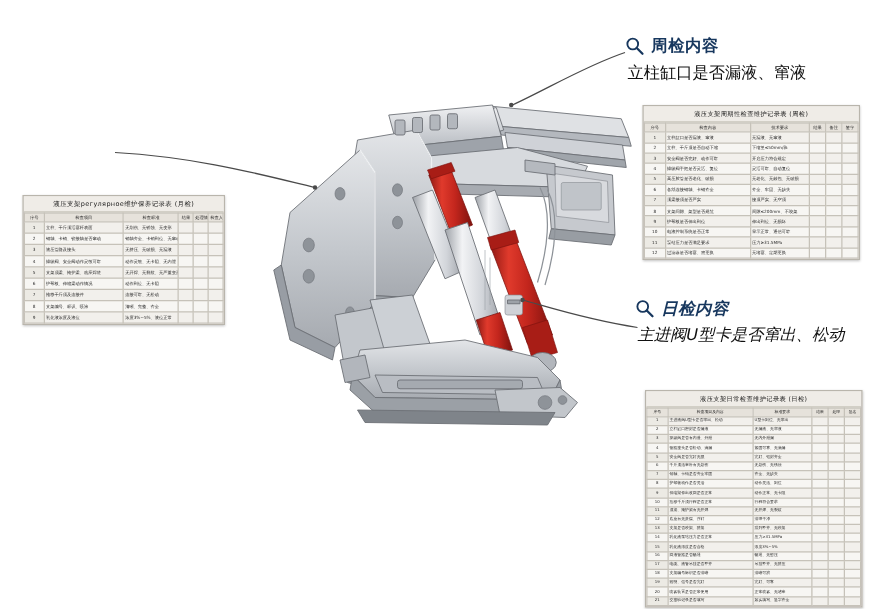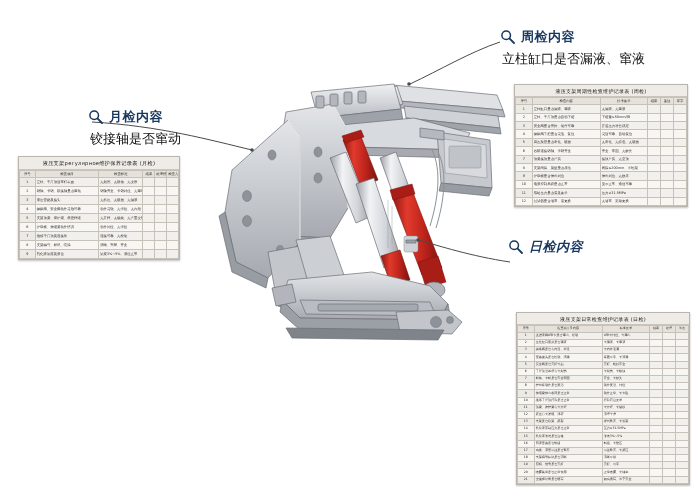--- a/index.html
+++ b/index.html
@@ -244,43 +244,32 @@
         <svg viewBox="0 0 16 16" width="16" height="16">
           <circle cx="6.2" cy="6.2" r="4.3" fill="none" stroke="#17375e" stroke-width="1.5"></circle>
           <line x1="9.4" y1="9.4" x2="14" y2="14" stroke="#17375e" stroke-width="1.8" stroke-linecap="round"></line>
         </svg>
       </span>
       <span class="title">周检内容</span>
     </div>
     <div class="body">立柱缸口是否漏液、窜液</div>
   </div>
 
-  <div class="callout" style="left:88px;top:108px;">
-    <div class="cap">
-      <span class="mag">
-        <svg viewBox="0 0 16 16" width="16" height="16">
-          <circle cx="6.2" cy="6.2" r="4.3" fill="none" stroke="#17375e" stroke-width="1.5"></circle>
-          <line x1="9.4" y1="9.4" x2="14" y2="14" stroke="#17375e" stroke-width="1.8" stroke-linecap="round"></line>
-        </svg>
-      </span>
-      <span class="title">月检内容</span>
-    </div>
-    <div class="body">铰接轴是否窜动</div>
-  </div>
 
   <div class="callout" style="left:508px;top:238px;font-style:italic;">
     <div class="cap">
       <span class="mag">
         <svg viewBox="0 0 16 16" width="16" height="16">
           <circle cx="6.2" cy="6.2" r="4.3" fill="none" stroke="#17375e" stroke-width="1.5"></circle>
           <line x1="9.4" y1="9.4" x2="14" y2="14" stroke="#17375e" stroke-width="1.8" stroke-linecap="round"></line>
         </svg>
       </span>
       <span class="title">日检内容</span>
     </div>
+    <div class="body">主进阀U型卡是否窜出、松动</div>
   </div>
 
   <div class="doc" id="doc-monthly">
     <div class="dtitle">液压支架регулярное维护保养记录表 (月检)</div>
     <table>
       <thead>
           <tr>
             <th style="width: 8%;">序号</th>
             <th style="width: 38%;">检查项目</th>
             <th style="width: 26%;">检查标准</th>

